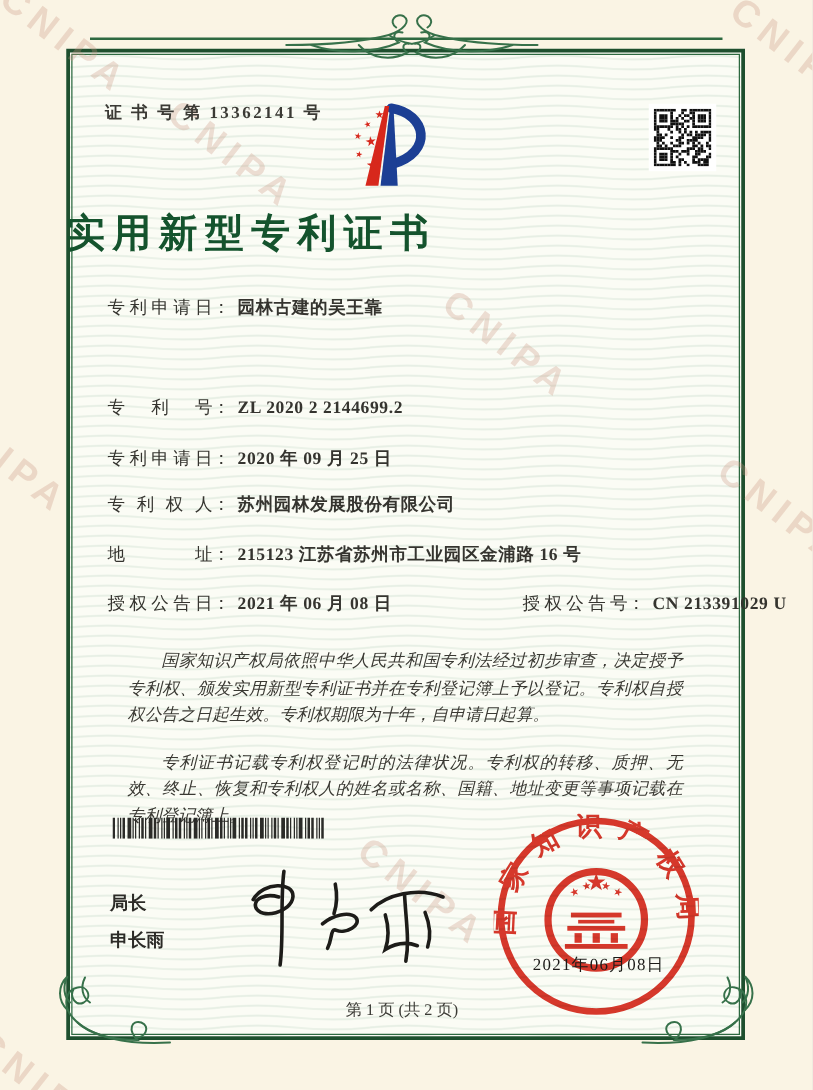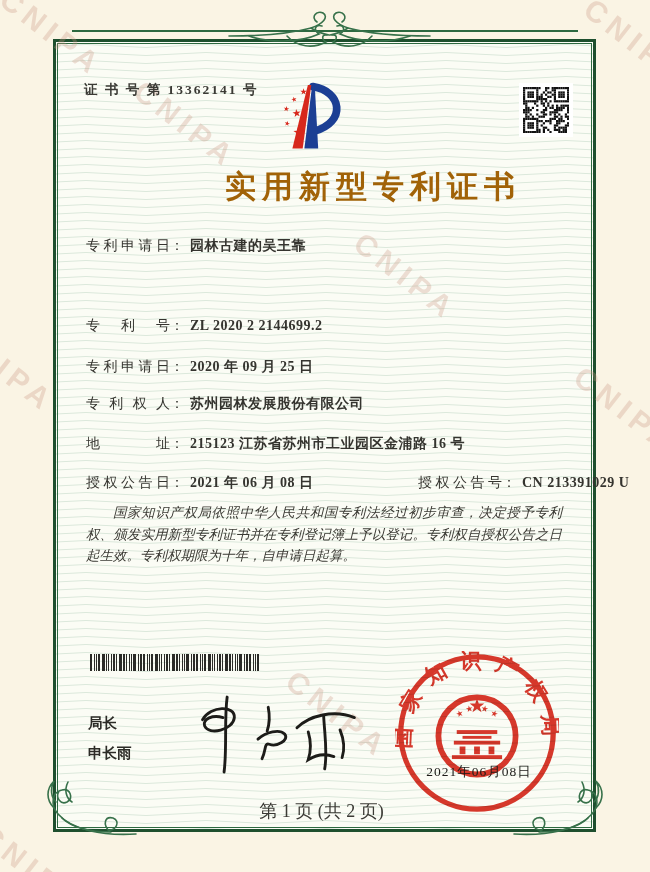--- a/index.html
+++ b/index.html
@@ -17,45 +17,45 @@
   .fl-br{left:512px;top:780px;transform:scaleX(-1);}
   
   .wm{position:absolute;font-family:"Liberation Sans","DejaVu Sans",sans-serif;font-weight:bold;
       font-size:30px;letter-spacing:6px;color:rgba(203,150,128,0.30);transform:rotate(38deg);
       transform-origin:left top;white-space:nowrap;z-index:2;pointer-events:none;}
   
   .certno{position:absolute;left:84px;top:81px;font-size:13.5px;letter-spacing:2px;color:#3b3a35;z-index:3;font-weight:bold;}
   .logo{position:absolute;left:264px;top:82px;width:86px;height:78px;z-index:3;}
   .qr{position:absolute;left:519px;top:83px;width:54px;height:54px;background:#ffffff;
       display:flex;align-items:center;justify-content:center;z-index:3;}
-  .title{position:absolute;left:53px;top:166px;width:468px;text-align:right;font-size:31px;
-         font-weight:bold;letter-spacing:6px;color:#a16207;z-index:3;}
+  .title{position:absolute;left:53px;top:166px;width:468px;text-align:left;font-size:31px;
+         font-weight:bold;letter-spacing:6px;color:#14532d;z-index:3;}
   
   .frow{position:absolute;left:86px;font-size:14px;color:#35342f;white-space:nowrap;z-index:3;}
   .flabel{display:inline-block;width:84px;text-align:justify;text-align-last:justify;font-weight:500;}
   .fcolon{display:inline-block;margin-right:6px;}
   .fvalue{letter-spacing:0.5px;font-weight:bold;}
   .grant2{position:absolute;left:332px;top:0;}
   
   .legal{position:absolute;left:86px;top:502px;width:476px;font-size:13.5px;line-height:21.5px;
          text-align:justify;font-style:italic;color:#3a3933;z-index:3;}
-  .legal p{margin:0;text-indent:2em;}
+  .legal p{margin:16px;text-indent:2em;}
   
   .barcode{position:absolute;left:90px;top:654px;width:172px;height:17px;z-index:3;}
   
   .signer{position:absolute;left:88px;top:708px;font-family:"Liberation Sans","DejaVu Sans",sans-serif;
           font-size:14.5px;font-weight:600;color:#2c2b27;line-height:30px;z-index:3;}
   .sig{position:absolute;left:182px;top:692px;width:195px;height:84px;z-index:3;}
   
   .seal{position:absolute;left:395px;top:651px;width:164px;height:164px;z-index:4;
         mix-blend-mode:multiply;opacity:0.93;}
   .seal-date{position:absolute;left:388px;top:763px;width:182px;text-align:center;font-size:13.5px;
              letter-spacing:1px;color:#1c1b18;z-index:5;}
   
-  .footer{position:absolute;left:53px;top:799px;width:537px;text-align:center;font-size:18px;
+  .footer{position:absolute;left:53px;top:799px;width:537px;text-align:center;font-size:13px;
           color:#3b3a35;z-index:3;}
 </style>
 </head>
 <body>
 
 <div class="page">
 
   <span class="wm" style="left:148px;top:74px">CNIPA</span>
   <span class="wm" style="left:368px;top:226px">CNIPA</span>
   <span class="wm" style="left:-34px;top:318px">CNIPA</span>
@@ -386,20 +386,21 @@
   </div>
   <div class="frow" style="top:474px">
     <span class="flabel">授权公告日</span><span class="fcolon">：</span><span class="fvalue">2021 年 06 月 08 日</span>
     <span class="grant2">
       <span class="flabel">授权公告号</span><span class="fcolon">：</span><span class="fvalue">CN 213391029 U</span>
     </span>
   </div>
 
   <div class="legal">
     <p>国家知识产权局依照中华人民共和国专利法经过初步审查，决定授予专利权、颁发实用新型专利证书并在专利登记簿上予以登记。专利权自授权公告之日起生效。专利权期限为十年，自申请日起算。</p>
+    <p>专利证书记载专利权登记时的法律状况。专利权的转移、质押、无效、终止、恢复和专利权人的姓名或名称、国籍、地址变更等事项记载在专利登记簿上。</p>
   </div>
 
   <div class="barcode" id="barcode"><svg width="172" height="17">
         <rect x="0" y="0" width="2" height="17" fill="#2b2b28"></rect>
         <rect x="4" y="0" width="1" height="17" fill="#2b2b28"></rect>
         <rect x="6" y="0" width="1" height="17" fill="#2b2b28"></rect>
         <rect x="8" y="0" width="2" height="17" fill="#2b2b28"></rect>
         <rect x="12" y="0" width="3" height="17" fill="#2b2b28"></rect>
         <rect x="16" y="0" width="1" height="17" fill="#2b2b28"></rect>
         <rect x="18" y="0" width="1" height="17" fill="#2b2b28"></rect>

